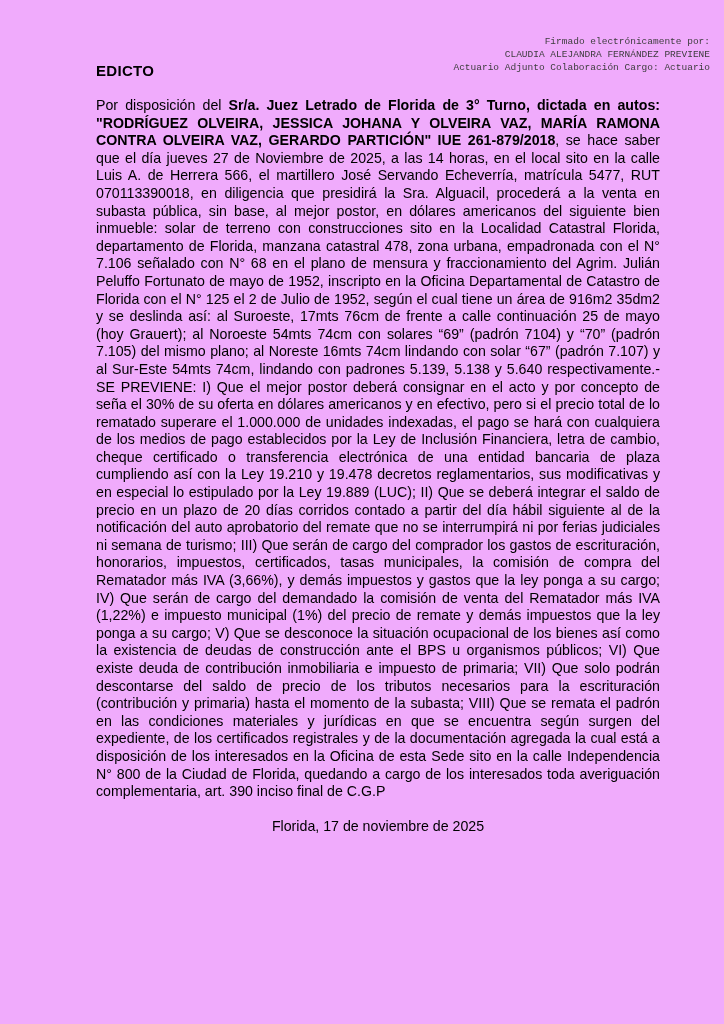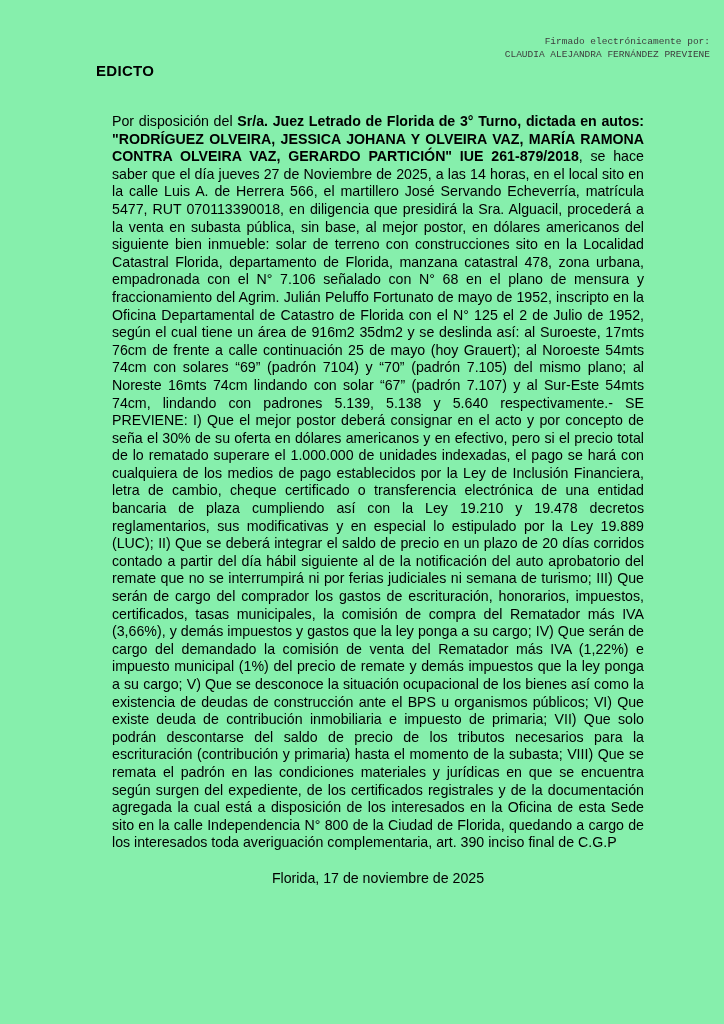--- a/index.html
+++ b/index.html
@@ -5,21 +5,21 @@
   * { box-sizing: border-box; }
   html, body {
     margin: 0;
     padding: 0;
     background: #ffffff;
   }
   .page {
     position: relative;
     width: 724px;
     height: 1024px;
-    background: #86efac;
+    background: #f0abfc;
     overflow: hidden;
     font-family: "Liberation Sans", sans-serif;
     color: #000000;
   }
   .sig-block {
     position: absolute;
     top: 35px;
     right: 14px;
     text-align: right;
     font-family: "Liberation Mono", "DejaVu Sans Mono", monospace;
@@ -40,41 +40,42 @@
   .content {
     position: absolute;
     top: 97px;
     left: 96px;
     width: 564px;
     font-size: 14.2px;
     line-height: 17.6px;
     color: #000000;
   }
   .content p {
-    margin: 16px;
+    margin: 0;
   }
   .edict-paragraph {
     text-align: justify;
   }
   .bold {
     font-weight: bold;
   }
   .date-line {
     margin-top: 17.6px !important;
     text-align: center;
   }
 </style>
 </head>
 <body>
 
 <div class="page">
 
   <div class="sig-block">
     <div>Firmado electrónicamente por:</div>
     <div>CLAUDIA ALEJANDRA FERNÁNDEZ PREVIENE</div>
+    <div>Actuario Adjunto Colaboración Cargo: Actuario</div>
   </div>
 
   <div class="doc-title">EDICTO</div>
 
   <div class="content">
     <p class="edict-paragraph"><span>Por disposición del </span><span class="bold">Sr/a. Juez Letrado de Florida de 3° Turno, dictada en autos: "RODRÍGUEZ OLVEIRA, JESSICA JOHANA Y OLVEIRA VAZ, MARÍA RAMONA CONTRA OLVEIRA VAZ, GERARDO PARTICIÓN" IUE 261-879/2018</span><span>, se hace saber que el día jueves 27 de Noviembre de 2025, a las 14 horas, en el local sito en la calle Luis A. de Herrera 566, el martillero José Servando Echeverría, matrícula 5477, RUT 070113390018, en diligencia que presidirá la Sra. Alguacil, procederá a la venta en subasta pública, sin base, al mejor postor, en dólares americanos del siguiente bien inmueble: solar de terreno con construcciones sito en la Localidad Catastral Florida, departamento de Florida, manzana catastral 478, zona urbana, empadronada con el N° 7.106 señalado con N° 68 en el plano de mensura y fraccionamiento del Agrim. Julián Peluffo Fortunato de mayo de 1952, inscripto en la Oficina Departamental de Catastro de Florida con el N° 125 el 2 de Julio de 1952, según el cual tiene un área de 916m2 35dm2 y se deslinda así: al Suroeste, 17mts 76cm de frente a calle continuación 25 de mayo (hoy Grauert); al Noroeste 54mts 74cm con solares “69” (padrón 7104) y “70” (padrón 7.105) del mismo plano; al Noreste 16mts 74cm lindando con solar “67” (padrón 7.107) y al Sur-Este 54mts 74cm, lindando con padrones 5.139, 5.138 y 5.640 respectivamente.- SE PREVIENE: I) Que el mejor postor deberá consignar en el acto y por concepto de seña el 30% de su oferta en dólares americanos y en efectivo, pero si el precio total de lo rematado superare el 1.000.000 de unidades indexadas, el pago se hará con cualquiera de los medios de pago establecidos por la Ley de Inclusión Financiera, letra de cambio, cheque certificado o transferencia electrónica de una entidad bancaria de plaza cumpliendo así con la Ley 19.210 y 19.478 decretos reglamentarios, sus modificativas y en especial lo estipulado por la Ley 19.889 (LUC); II) Que se deberá integrar el saldo de precio en un plazo de 20 días corridos contado a partir del día hábil siguiente al de la notificación del auto aprobatorio del remate que no se interrumpirá ni por ferias judiciales ni semana de turismo; III) Que serán de cargo del comprador los gastos de escrituración, honorarios, impuestos, certificados, tasas municipales, la comisión de compra del Rematador más IVA (3,66%), y demás impuestos y gastos que la ley ponga a su cargo; IV) Que serán de cargo del demandado la comisión de venta del Rematador más IVA (1,22%) e impuesto municipal (1%) del precio de remate y demás impuestos que la ley ponga a su cargo; V) Que se desconoce la situación ocupacional de los bienes así como la existencia de deudas de construcción ante el BPS u organismos públicos; VI) Que existe deuda de contribución inmobiliaria e impuesto de primaria; VII) Que solo podrán descontarse del saldo de precio de los tributos necesarios para la escrituración (contribución y primaria) hasta el momento de la subasta; VIII) Que se remata el padrón en las condiciones materiales y jurídicas en que se encuentra según surgen del expediente, de los certificados registrales y de la documentación agregada la cual está a disposición de los interesados en la Oficina de esta Sede sito en la calle Independencia N° 800 de la Ciudad de Florida, quedando a cargo de los interesados toda averiguación complementaria, art. 390 inciso final de C.G.P</span></p>
     <p class="date-line">Florida, 17 de noviembre de 2025</p>
   </div>
 
 </div>

